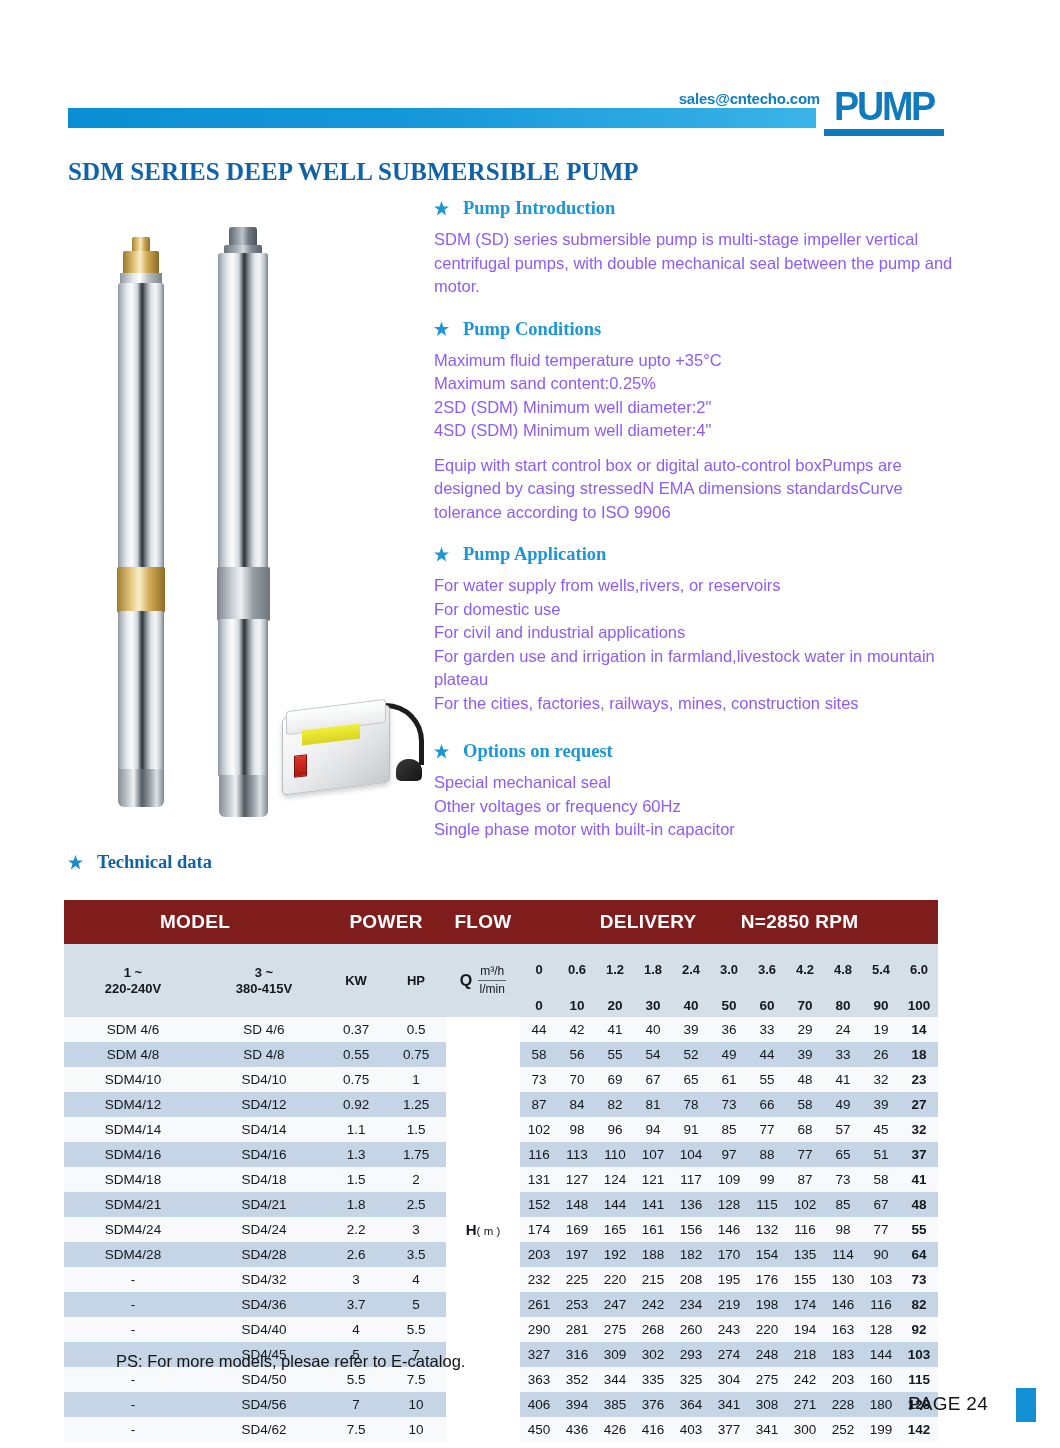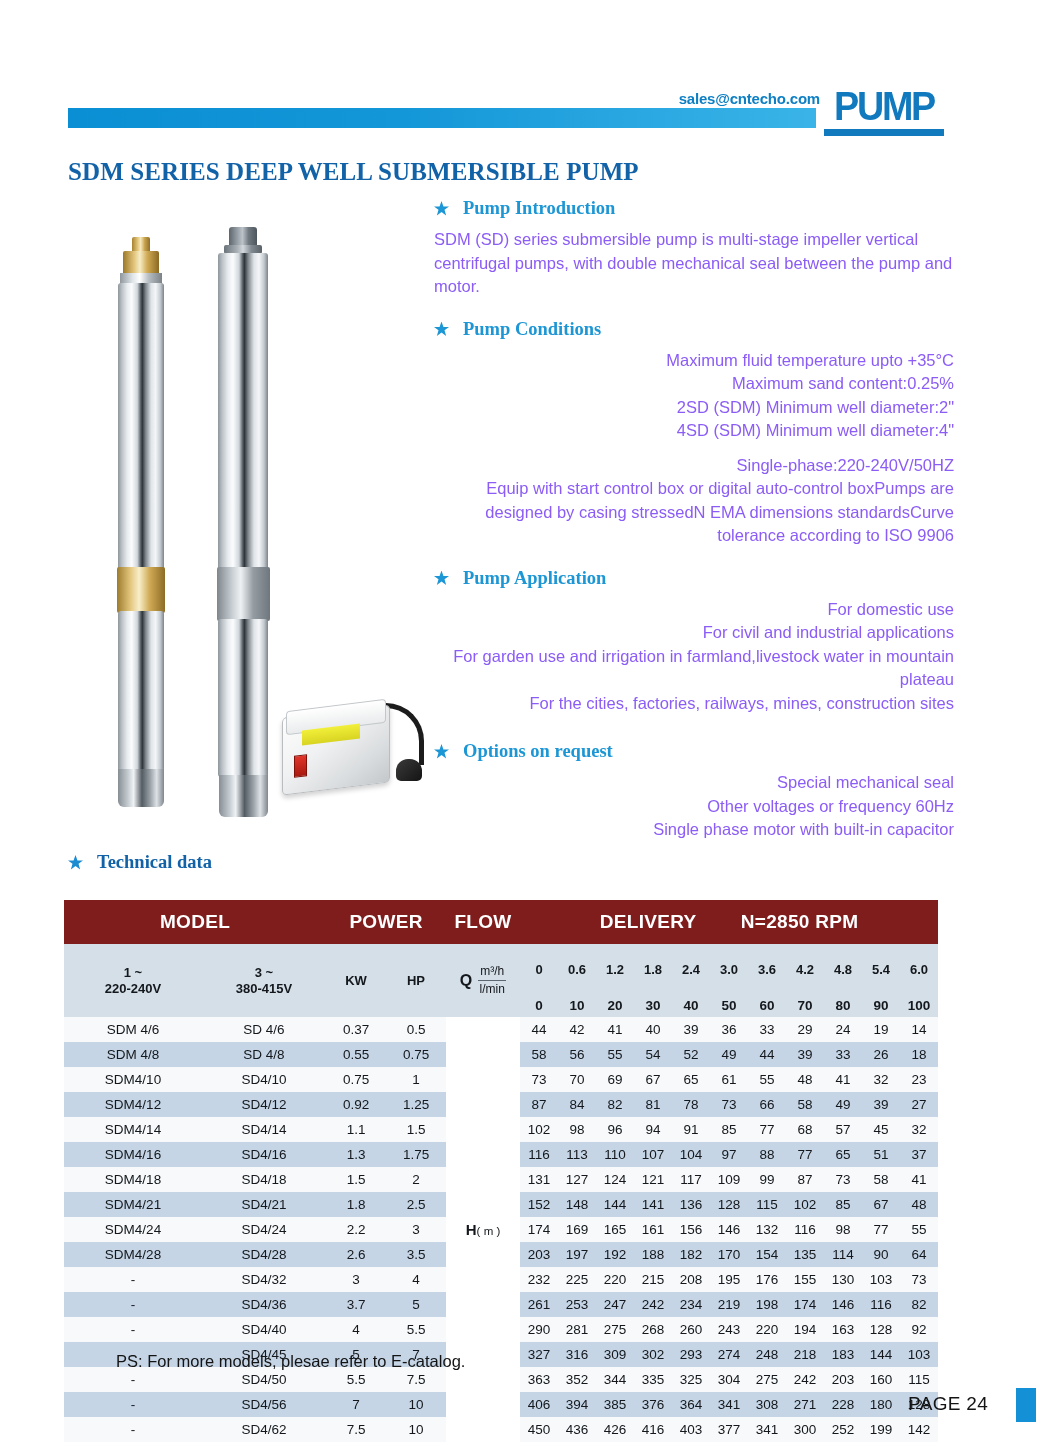--- a/index.html
+++ b/index.html
@@ -170,21 +170,21 @@
     font-family: "Liberation Serif", serif;
     font-size: 18.5px; font-weight: bold; color: #1c96d4;
     margin: 0 0 9px 0;
   }
   .star {
     width: 15px; height: 15px; flex: 0 0 15px;
     background: #1c96d4;
     clip-path: polygon(50% 0%, 63% 36%, 100% 37%, 70% 59%, 81% 96%, 50% 74%, 19% 96%, 30% 59%, 0% 37%, 37% 36%);
   }
   .para { font-size: 16.5px; line-height: 23.5px; color: #8b5cf6; margin: 0; }
-  .para p { margin: 0; text-align: right; }
+  .para p { margin: 0; }
   .gap-sm { height: 11px; }
   .gap-md { height: 20px; }
   .gap-lg { height: 26px; }
 
   
   .tech-head {
     position: absolute; left: 68px; top: 852px;
     display: flex; align-items: center; gap: 14px;
     font-family: "Liberation Serif", serif;
     font-size: 18.5px; font-weight: bold; color: #1262a8;
@@ -224,21 +224,21 @@
     background: #d5dfe8; font-size: 13.5px; font-weight: bold;
     height: 23px; color: #14181c;
     border-right: 2px solid #ffffff;
   }
   .qv td:last-child { border-right: none; }
 
   tbody tr td {
     font-size: 13.5px; height: 25px; color: #14181c;
     border-right: 2px solid #ffffff;
   }
-  tbody tr td:last-child { border-right: none; }
+  tbody tr td:last-child { border-right: none; font-weight: bold; }
   tbody tr.odd td { background: #f7f9fa; }
   tbody tr.even td { background: #c5d5e6; }
   tbody td.hm {
     background: #ffffff !important;
     font-size: 15px; font-weight: bold;
   }
   tbody td.hm .mu { font-size: 11.5px; font-weight: normal; }
   tbody td.blank { background: #ffffff !important; }
 
   
@@ -317,31 +317,31 @@
     <span>Pump Conditions</span>
   </div>
   <div class="para">
     <p>Maximum fluid temperature upto +35°C</p>
     <p>Maximum sand content:0.25%</p>
     <p>2SD (SDM) Minimum well diameter:2"</p>
     <p>4SD (SDM) Minimum well diameter:4"</p>
   </div>
   <div class="gap-sm"></div>
   <div class="para">
-    <p>Single-phase:220-240V/50HZ</p>
     <p>Equip with start control box or digital auto-control boxPumps are designed by casing stressedN EMA dimensions standardsCurve tolerance according to ISO 9906</p>
   </div>
 
   <div class="gap-md"></div>
 
   <div class="sec-head">
     <span class="star"></span>
     <span>Pump Application</span>
   </div>
   <div class="para">
+    <p>For water supply from wells,rivers, or reservoirs</p>
     <p>For domestic use</p>
     <p>For civil and industrial applications</p>
     <p>For garden use and irrigation in farmland,livestock water in mountain plateau</p>
     <p>For the cities, factories, railways, mines, construction sites</p>
   </div>
 
   <div class="gap-lg"></div>
 
   <div class="sec-head">
     <span class="star"></span>

